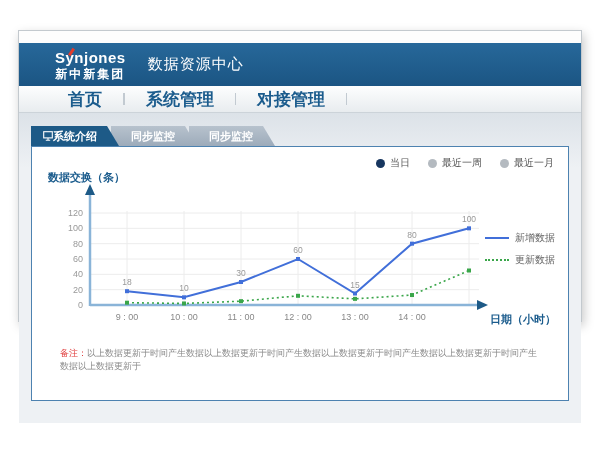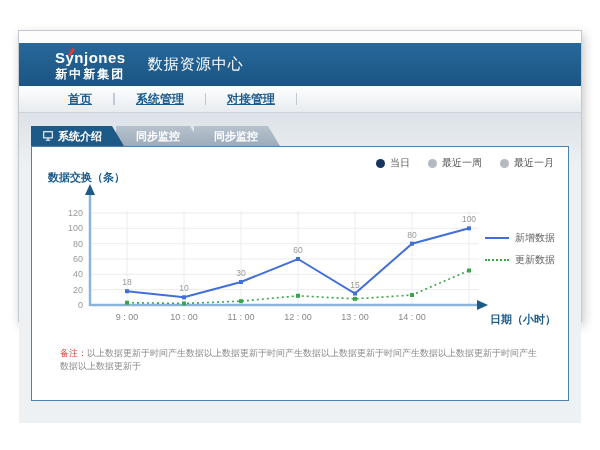--- a/index.html
+++ b/index.html
@@ -24,29 +24,29 @@
   .user-pill { margin-left:auto; margin-right:16px; display:flex; align-items:center;
                border:1px solid rgba(255,255,255,.55); border-radius:11px;
                padding:3px 4px; font-size:10px; }
   .user-item { display:flex; align-items:center; gap:4px; padding:0 10px; cursor:pointer; }
   .user-item + .user-item { border-left:1px solid rgba(255,255,255,.3); }
 
   
   .nav { height:27px; background:linear-gradient(#fdfefe,#e8ecef);
          border-bottom:1px solid #ccd3d9; display:flex; align-items:center;
          padding-left:28px; }
-  .nav-item { font-size:12px; font-weight:bold; color:#1b5c8d; padding:0 21px; cursor:pointer;text-decoration:underline; }
+  .nav-item { font-size:17px; font-weight:bold; color:#1b5c8d; padding:0 21px; cursor:pointer; }
   .nav-sep { width:1px; height:12px; background:#c2cad1; }
 
   
   .content { height:310px; background:linear-gradient(#dce2e8, #eef1f4 55px);
              padding:13px 12px 0 12px; position:relative; }
 
   .tabs { display:flex; height:20px; }
-  .tab { height:20px; display:flex; align-items:center; gap:5px; font-size:11px;
+  .tab { height:20px; display:flex; align-items:center; font-size:11px;
          font-weight:bold; color:#fff; padding:0 22px 0 12px; cursor:pointer;
          clip-path:polygon(0 0, calc(100% - 12px) 0, 100% 100%, 0 100%); }
   .tab-active { background:#1d5a87; z-index:3; }
   .tab-idle { background:linear-gradient(#b7c2cd,#9dabba); z-index:2; margin-left:-8px;
               padding-left:20px; }
   .tab-idle2 { z-index:1; }
 
   
   .panel { background:#fff; border:1px solid #4d82b0; height:255px; position:relative;
            overflow:hidden; }

